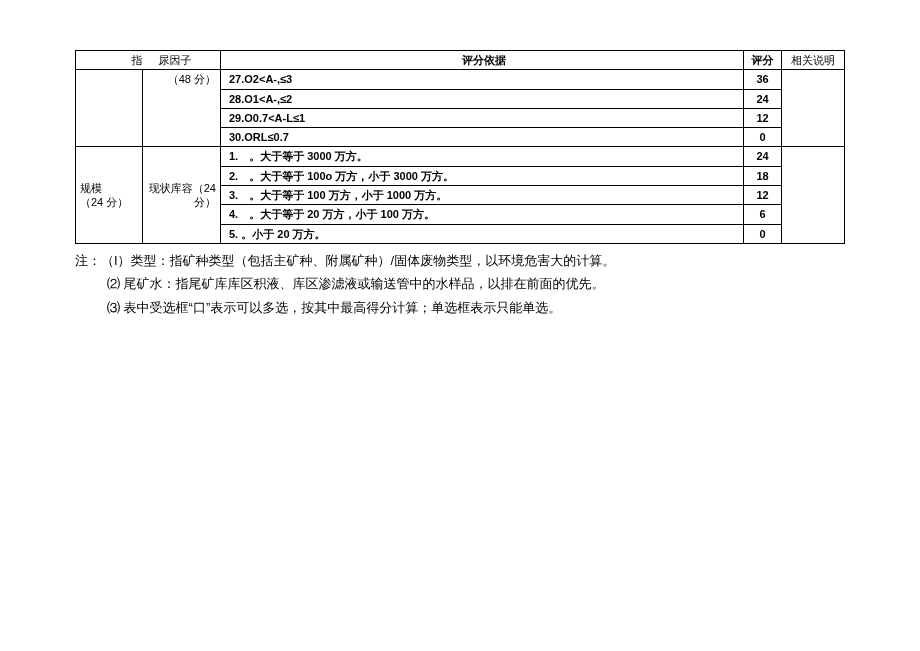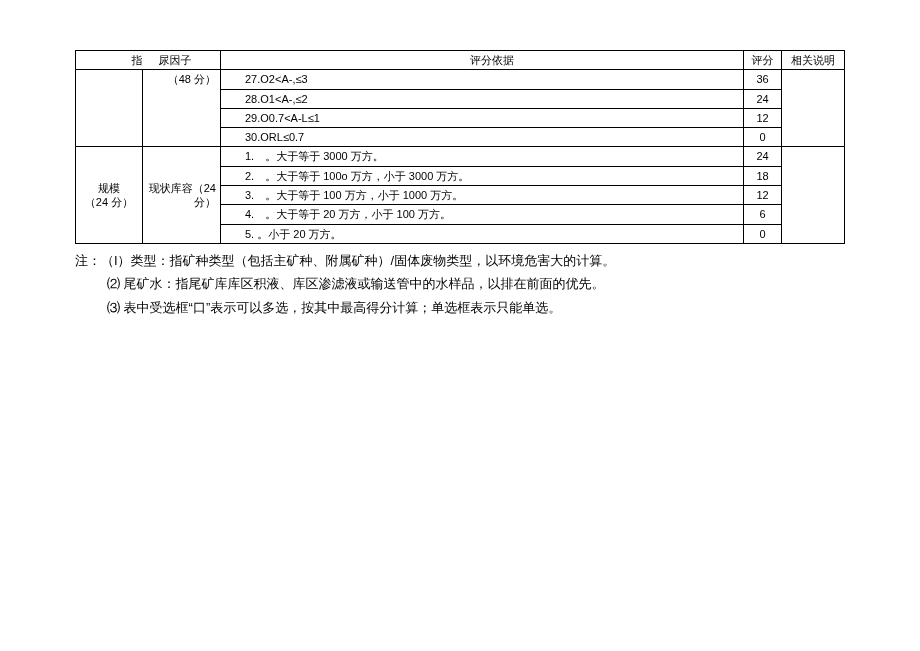--- a/index.html
+++ b/index.html
@@ -24,24 +24,24 @@
       border: 1px solid #000;
       padding: 2px 4px;
       vertical-align: middle;
       height: 18px;
       line-height: 1.3;
     }
     th {
       font-weight: normal;
       text-align: center;
     }
-    .col-indicator { width: 67px; text-align: center; }
+    .col-indicator { width: 67px; }
     .col-factor { width: 78px; text-align: right; }
-    .col-basis { width: auto; text-align: left; padding-left: 24px; }
-    .col-score { width: 38px; text-align: center; }
+    .col-basis { width: auto; text-align: left; padding-left: 8px; font-weight: bold; }
+    .col-score { width: 38px; text-align: center; font-weight: bold; }
     .col-note { width: 63px; text-align: center; }
     .header-row td, .header-row th { text-align: center; }
     .notes {
       margin-top: 5px;
       font-size: 13px;
       line-height: 1.8;
     }
     .notes p {
       margin-bottom: 0;
     }

